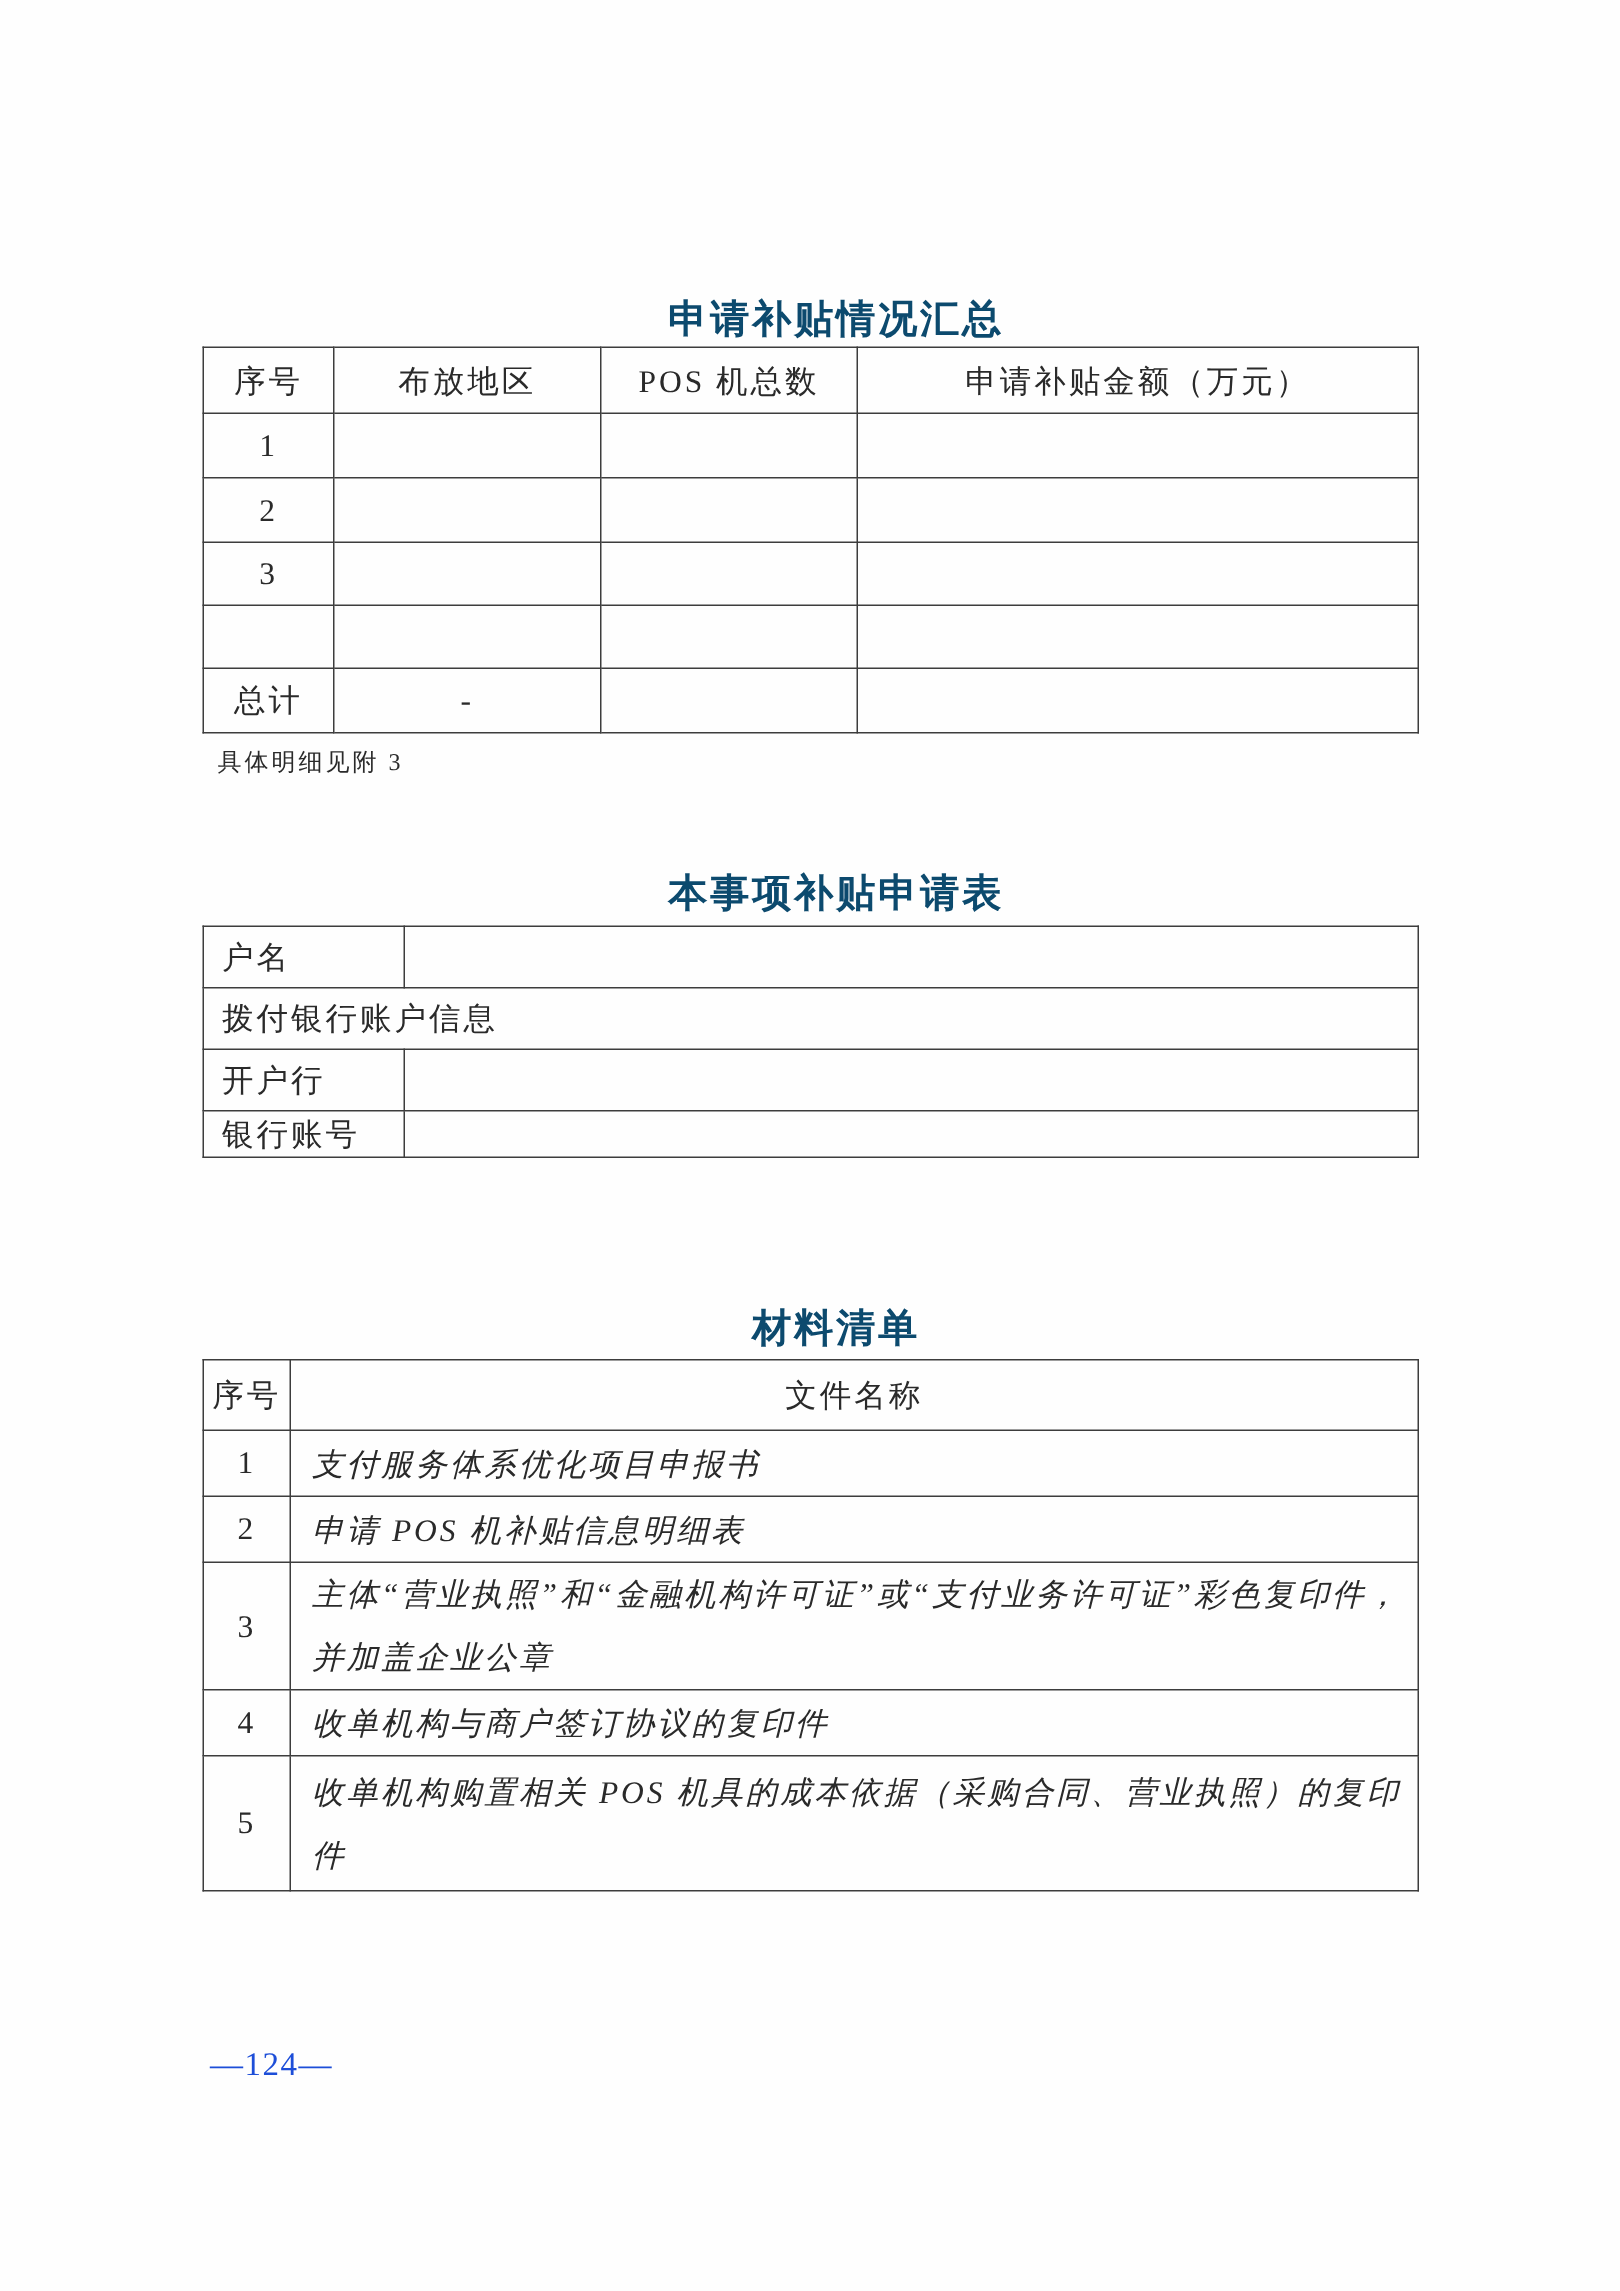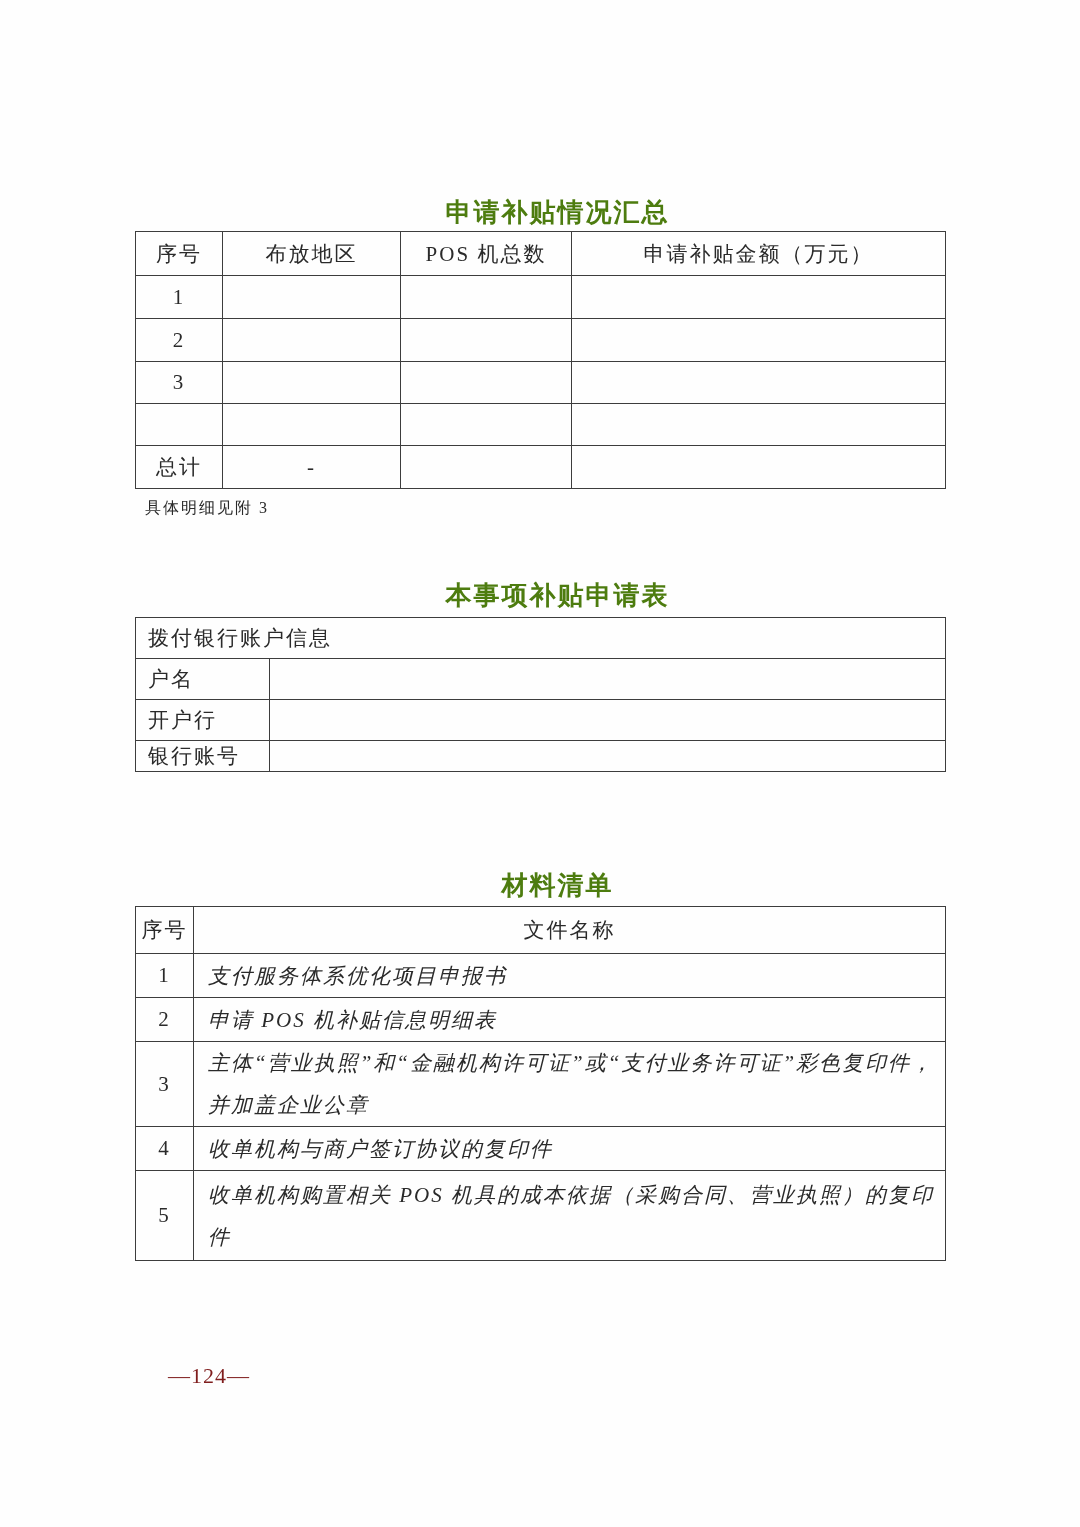--- a/index.html
+++ b/index.html
@@ -15,21 +15,21 @@
   }
   .sec-title {
     position: absolute;
     left: 0;
     width: 100%;
     text-align: center;
     font-family: Liberation Sans, sans-serif;
     font-weight: bold;
     font-size: 26px;
     letter-spacing: 2px;
-    color: #4d7c0f;
+    color: #0c4a6e;
     padding-left: 35px;
   }
   table.tbl {
     position: absolute;
     left: 135px;
     width: 810px;
     border-collapse: collapse;
     table-layout: fixed;
     border-radius: 30px;
   }
@@ -58,22 +58,21 @@
     left: 145px;
     font-size: 16px;
     letter-spacing: 2px;
     color: #2a2a2a;
   }
   .page-number {
     position: absolute;
     left: 140px;
     font-size: 22px;
     letter-spacing: 1px;
-    color: #7f1d1d;
-    margin-left: 28px;
+    color: #1d4ed8;
   }
 </style>
 </head>
 <body>
 
 <div class="page">
 
   <div class="sec-title" style="top:195px">申请补贴情况汇总</div>
 
   <table class="tbl" style="top:231px">
@@ -127,25 +126,25 @@
 
   <div class="sec-title" style="top:578px">本事项补贴申请表</div>
 
   <table class="tbl" style="top:617px">
     <colgroup>
       <col style="width:134px">
         <col style="width:676px">
     </colgroup>
     <tbody>
       <tr style="height:41px">
-        <td colspan="2" class="left">拨付银行账户信息</td>
+        <td class="left">户名</td>
+        <td></td>
       </tr>
       <tr style="height:41px">
-        <td class="left">户名</td>
-        <td></td>
+        <td colspan="2" class="left">拨付银行账户信息</td>
       </tr>
       <tr style="height:41px">
         <td class="left">开户行</td>
         <td></td>
       </tr>
       <tr style="height:31px">
         <td class="left">银行账号</td>
         <td></td>
       </tr>
     </tbody>

